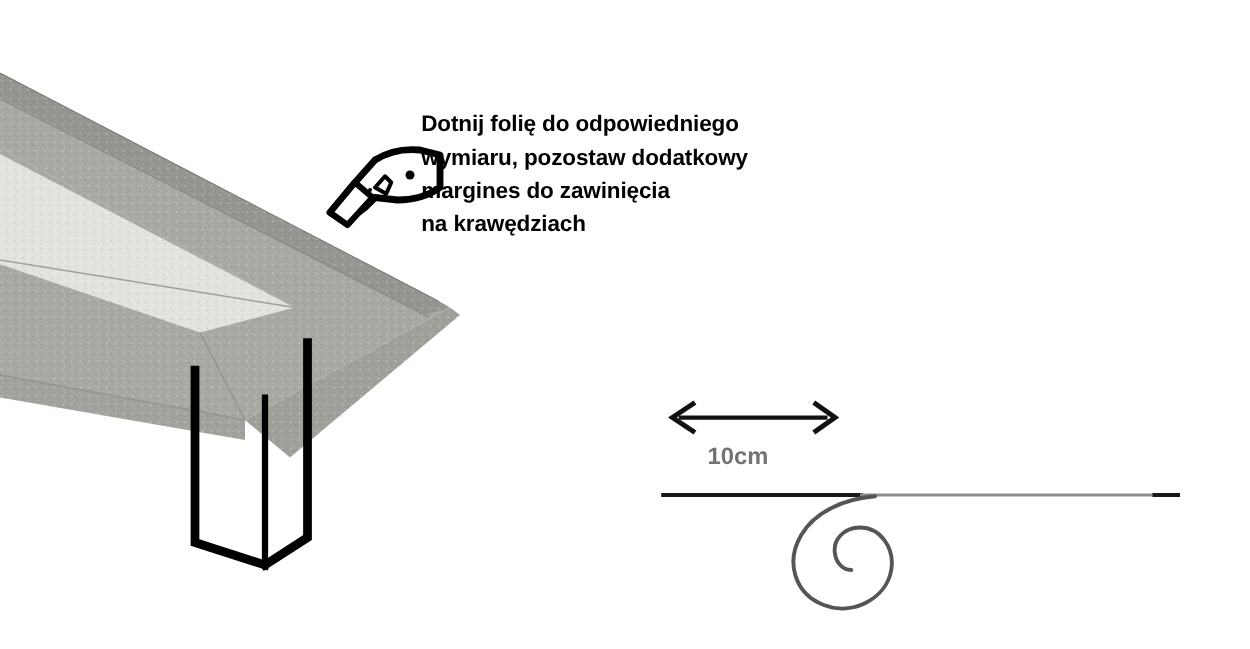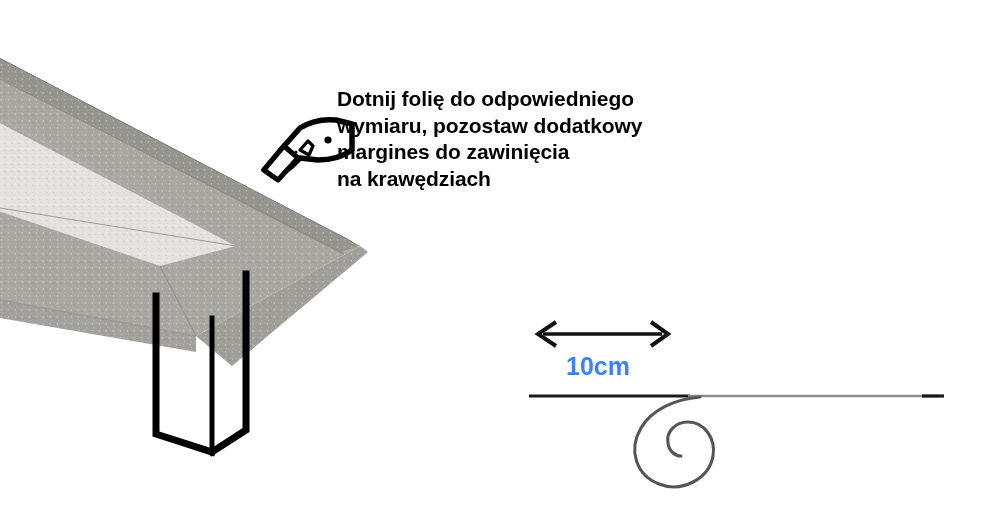--- a/index.html
+++ b/index.html
@@ -27,42 +27,42 @@
     left: 0;
     top: 0;
     width: 1000px;
     height: 519px;
     display: block;
   }
   .instr-block {
     position: absolute;
     color: #000000;
     font-family: "Liberation Sans", sans-serif;
-    font-size: 21px;
+    font-size: 18px;
     font-weight: 600;
     line-height: 26.5px;
     letter-spacing: -0.1px;
     white-space: pre;
     user-select: none;
   }
   #instruction-cut {
     left: 337px;
     top: 86px;
   }
   #instruction-unroll {
     left: 602px;
     top: 204px;
   }
   #measure-label {
     position: absolute;
     left: 566px;
     top: 352px;
-    color: #3b82f6;
+    color: #737373;
     font-family: "Liberation Sans", sans-serif;
-    font-size: 25px;
+    font-size: 19px;
     font-weight: 600;
     line-height: 28px;
     white-space: pre;
     user-select: none;
   }
 </style>
 </head>
 <body>
 
 <div id="diagram-root">

